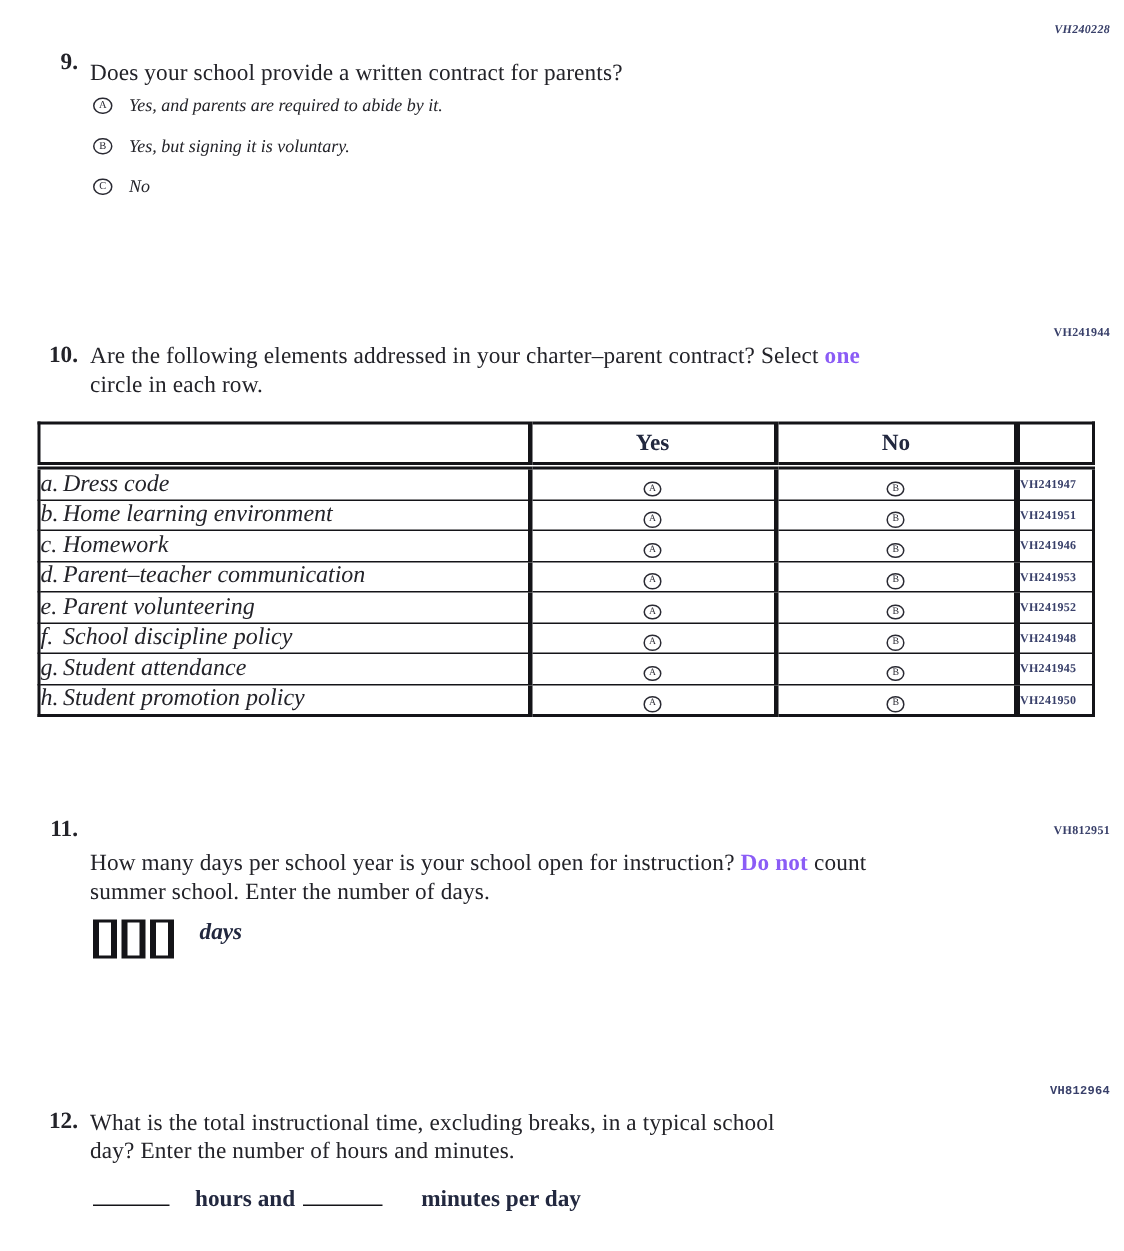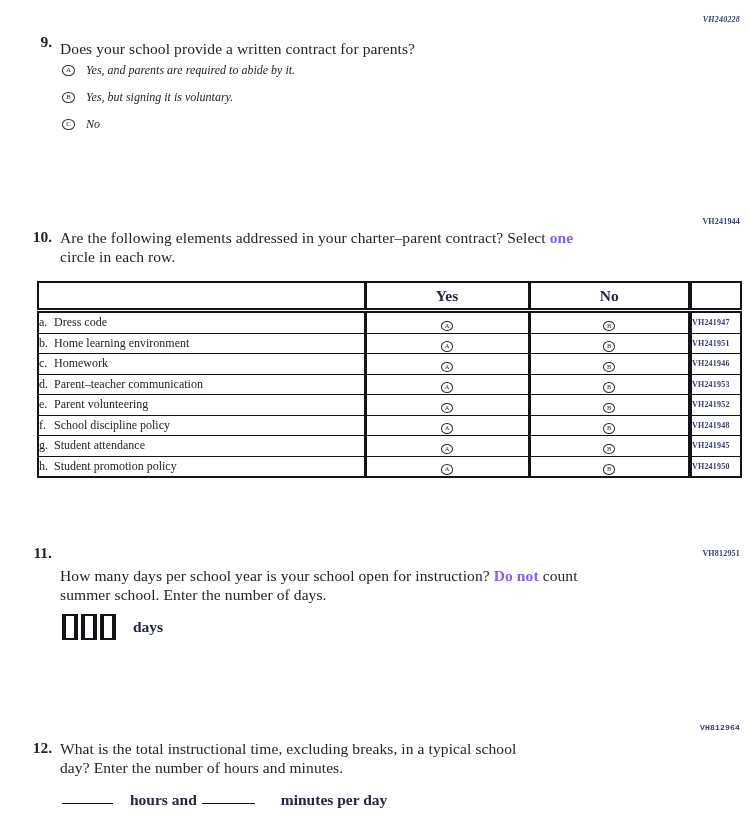--- a/index.html
+++ b/index.html
@@ -37,21 +37,21 @@
     border-collapse:collapse;table-layout:fixed;
     width:703px;border:2.5px solid #141418;
   }
   table.q10 th{
     height:25px;font-size:15.5px;font-weight:bold;color:#22283f;
     border-bottom:5px double #141418;padding:0;text-align:center;
   }
   table.q10 td{
     height:19.5px;border-top:1.5px solid #141418;padding:0;
   }
-  td.lblcell{padding-left:7px;font-size:12px;white-space:nowrap;overflow:hidden;}
+  td.lblcell{padding-left:7px;font-size:16px;white-space:nowrap;overflow:hidden;font-style:italic;}
   .rl{display:inline-block;width:15px;}
   .c1{border-right:3px solid #141418 !important;}
   .c2{border-right:3px solid #141418 !important;}
   .c3{border-right:4px solid #141418 !important;}
   td.optcell{text-align:center;vertical-align:middle;}
   td.optcell .bubble{width:12px;height:10.5px;border-width:1px;}
   td.optcell .bl{font-size:6.5px;}
   td.codecell{
     font-size:8px;font-weight:bold;color:#39406a;padding-left:4px;
     letter-spacing:.2px;overflow:hidden;white-space:nowrap;
@@ -99,21 +99,21 @@
 </div>
 
 <div class="margin-code" style="top:217px;">VH241944</div>
 
 <div class="qnum" style="top:228px;">10.</div>
 <div class="qtext" style="top:228px;">
   <div><span>Are the following elements addressed in your charter–parent contract? Select </span><b>one</b></div>
   <div>circle in each row.</div>
 </div>
 
-<table class="q10 abs" style="left:37px;top:281px;">
+<table class="q10 abs" style="left:25px;top:281px;">
   <colgroup>
       <col style="width:327px">
       <col style="width:164px">
       <col style="width:161px">
       <col style="width:51px">
     </colgroup>
   <tbody>
       <tr>
     <th class="c1"></th>
     <th class="c2">Yes</th>
@@ -204,21 +204,21 @@
   </table>
 
 <div class="margin-code" style="top:549px;">VH812951</div>
 
 <div class="qnum" style="top:544px;">11.</div>
 <div class="qtext" style="top:566px;">
   <div><span>How many days per school year is your school open for instruction? </span><b>Do not</b><span> count</span></div>
   <div>summer school. Enter the number of days.</div>
 </div>
 
-<div class="abs" style="left:62px;top:613px;height:28px;display:flex;align-items:center;">
+<div class="abs" style="left:62px;top:613px;height:28px;display:flex;font-style:italic;">
   <span class="digit-box"></span>
   <span class="digit-box"></span>
   <span class="digit-box"></span>
   <span class="unit-label" style="margin-left:14px;">days</span>
 </div>
 
 <div class="margin-code" style="top:723px;font-family:Liberation Mono, monospace;">VH812964</div>
 
 <div class="qnum" style="top:739px;">12.</div>
 <div class="qtext" style="top:739px;">

